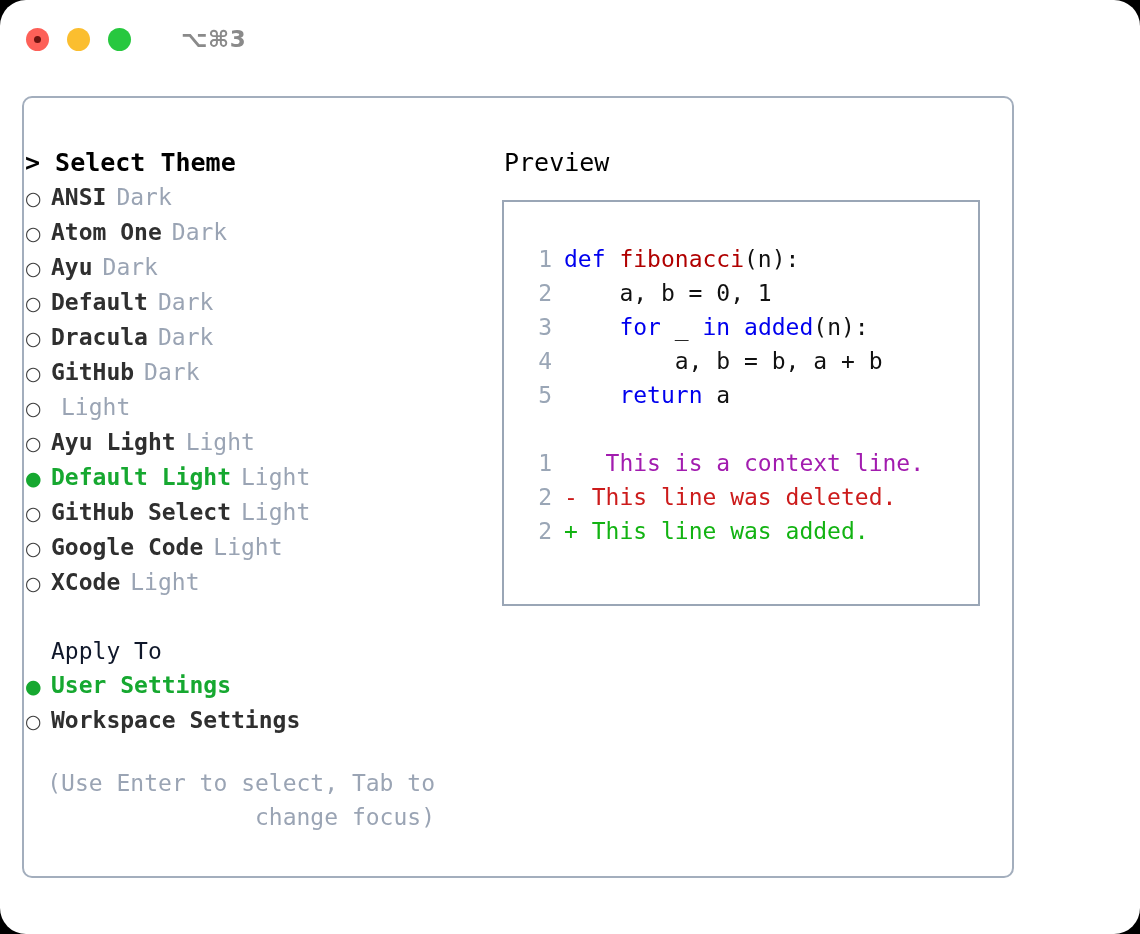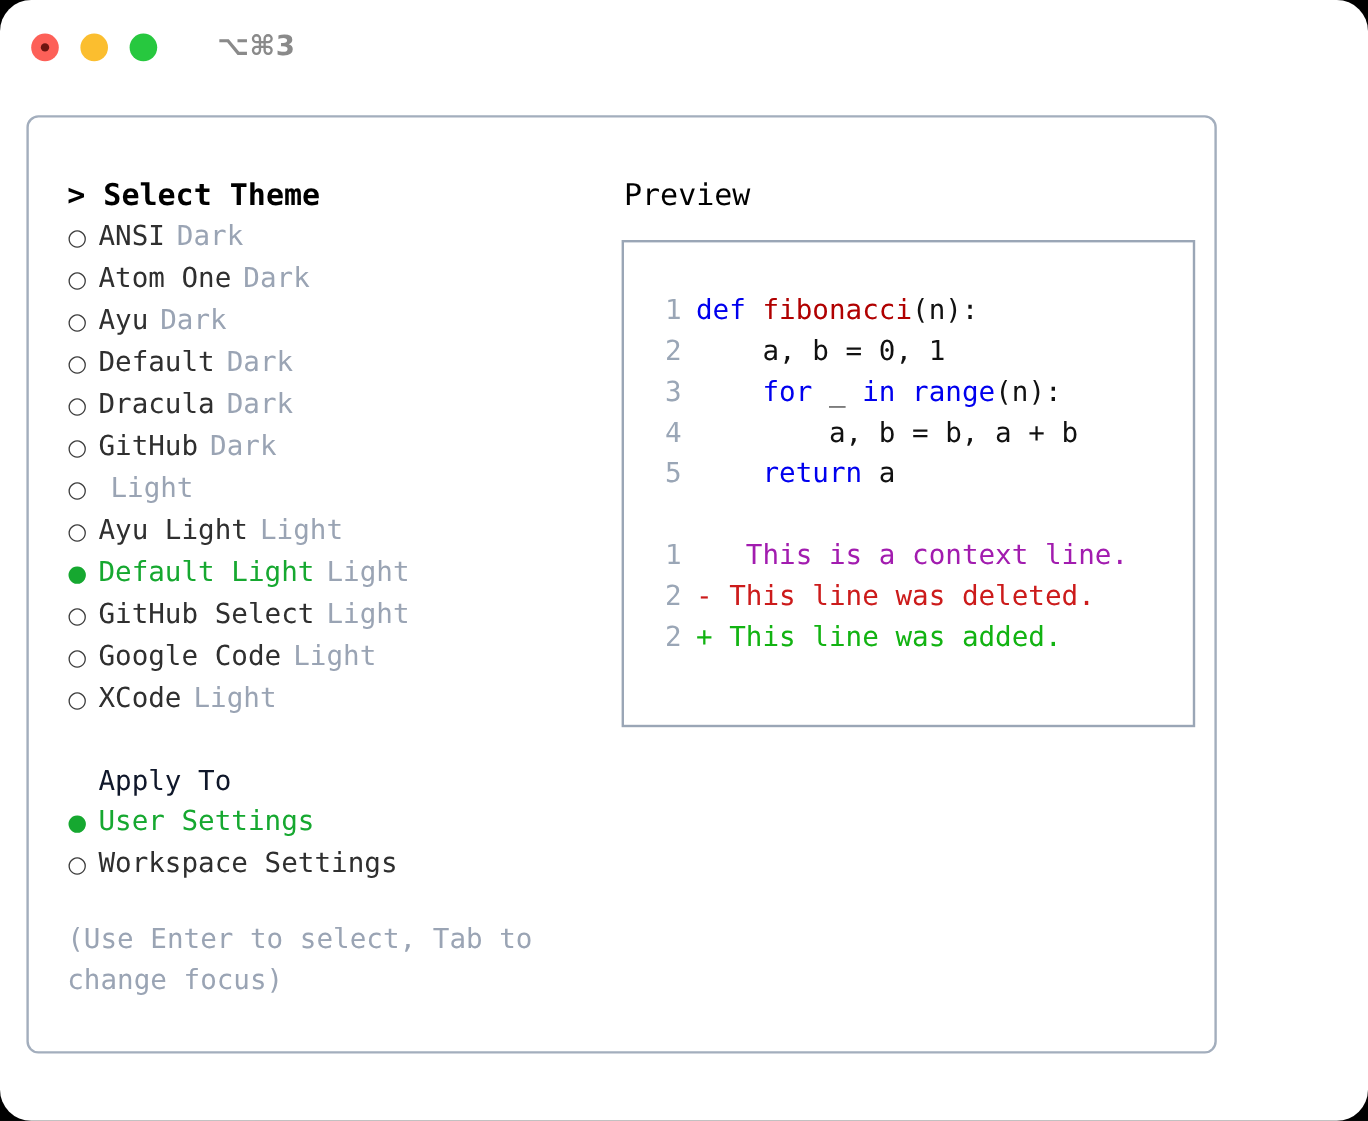--- a/index.html
+++ b/index.html
@@ -86,23 +86,22 @@
   .panel-inner {
     position: absolute;
     left: 0; top: 0;
     width: 100%;
     height: 100%;
     display: flex;
   }
 
   .left-col {
     width: 470px;
-    padding: 48px 0 0 16px;
-    box-sizing: border-box;
-    margin-left: 16px;
+    padding: 48px 0 0 1px;
+    box-sizing: border-box;
   }
   .right-col {
     flex: 1;
     padding: 48px 0 0 8px;
     box-sizing: border-box;
   }
 
   
   .heading {
     font-size: 25px;
@@ -121,21 +120,21 @@
   .bullet {
     width: 26px;
     flex: 0 0 26px;
     font-size: 19px;
     color: #3c3c3c;
     font-family: "DejaVu Sans", "Liberation Sans", sans-serif;
   }
   .bullet.sel {
     color: #16a830;
   }
-  .row .label  { color: #2f2f2f; }
+  .row .label  { color: #2f2f2f; font-weight: bold; }
   .row.selected .label { color: #16a830; }
   .row .variant {
     color: #9aa4b4;
     margin-left: 10px;
   }
 
   .sub-heading {
     font-size: 23px;
     color: #0f172a;
     line-height: 34px;
@@ -144,20 +143,21 @@
   }
 
   .spacer-sm { height: 34px; }
 
   .hint {
     margin-top: 28px;
     font-size: 23px;
     color: #9aa4b4;
     line-height: 34px;
     width: 410px;
+    text-align: right;
   }
 
   
   .preview-title {
     font-size: 25px;
     font-weight: normal;
     color: #000000;
     line-height: 34px;
     margin-left: 2px;
     white-space: pre;
@@ -239,21 +239,21 @@
         <div class="hint">(Use Enter to select, Tab to change focus)</div>
       </div>
 
       <div class="right-col">
         <div class="preview-title">Preview</div>
 
         <div class="preview-box">
           <div id="code-block">
               <div class="code-line"><span class="ln">1</span><span class="tok-kw">def </span><span class="tok-fn">fibonacci</span><span class="tok-txt">(n):</span></div>
               <div class="code-line"><span class="ln">2</span><span class="tok-txt">    a, b = 0, 1</span></div>
-              <div class="code-line"><span class="ln">3</span><span class="tok-txt">    </span><span class="tok-kw">for</span><span class="tok-txt"> _ </span><span class="tok-kw">in</span><span class="tok-txt"> </span><span class="tok-kw">range</span><span class="tok-txt">(n):</span></div>
+              <div class="code-line"><span class="ln">3</span><span class="tok-txt">    </span><span class="tok-kw">for</span><span class="tok-txt"> _ </span><span class="tok-kw">in</span><span class="tok-txt"> </span><span class="tok-kw">added</span><span class="tok-txt">(n):</span></div>
               <div class="code-line"><span class="ln">4</span><span class="tok-txt">        a, b = b, a + b</span></div>
               <div class="code-line"><span class="ln">5</span><span class="tok-txt">    </span><span class="tok-kw">return</span><span class="tok-txt"> a</span></div>
             </div>
           <div class="code-blank"></div>
           <div id="diff-block">
               <div class="code-line"><span class="ln">1</span><span class="tok-ctx"> </span><span class="tok-ctx">  This is a context line.</span></div>
               <div class="code-line"><span class="ln">2</span><span class="tok-del">-</span><span class="tok-del"> This line was deleted.</span></div>
               <div class="code-line"><span class="ln">2</span><span class="tok-add">+</span><span class="tok-add"> This line was added.</span></div>
             </div>
         </div>

